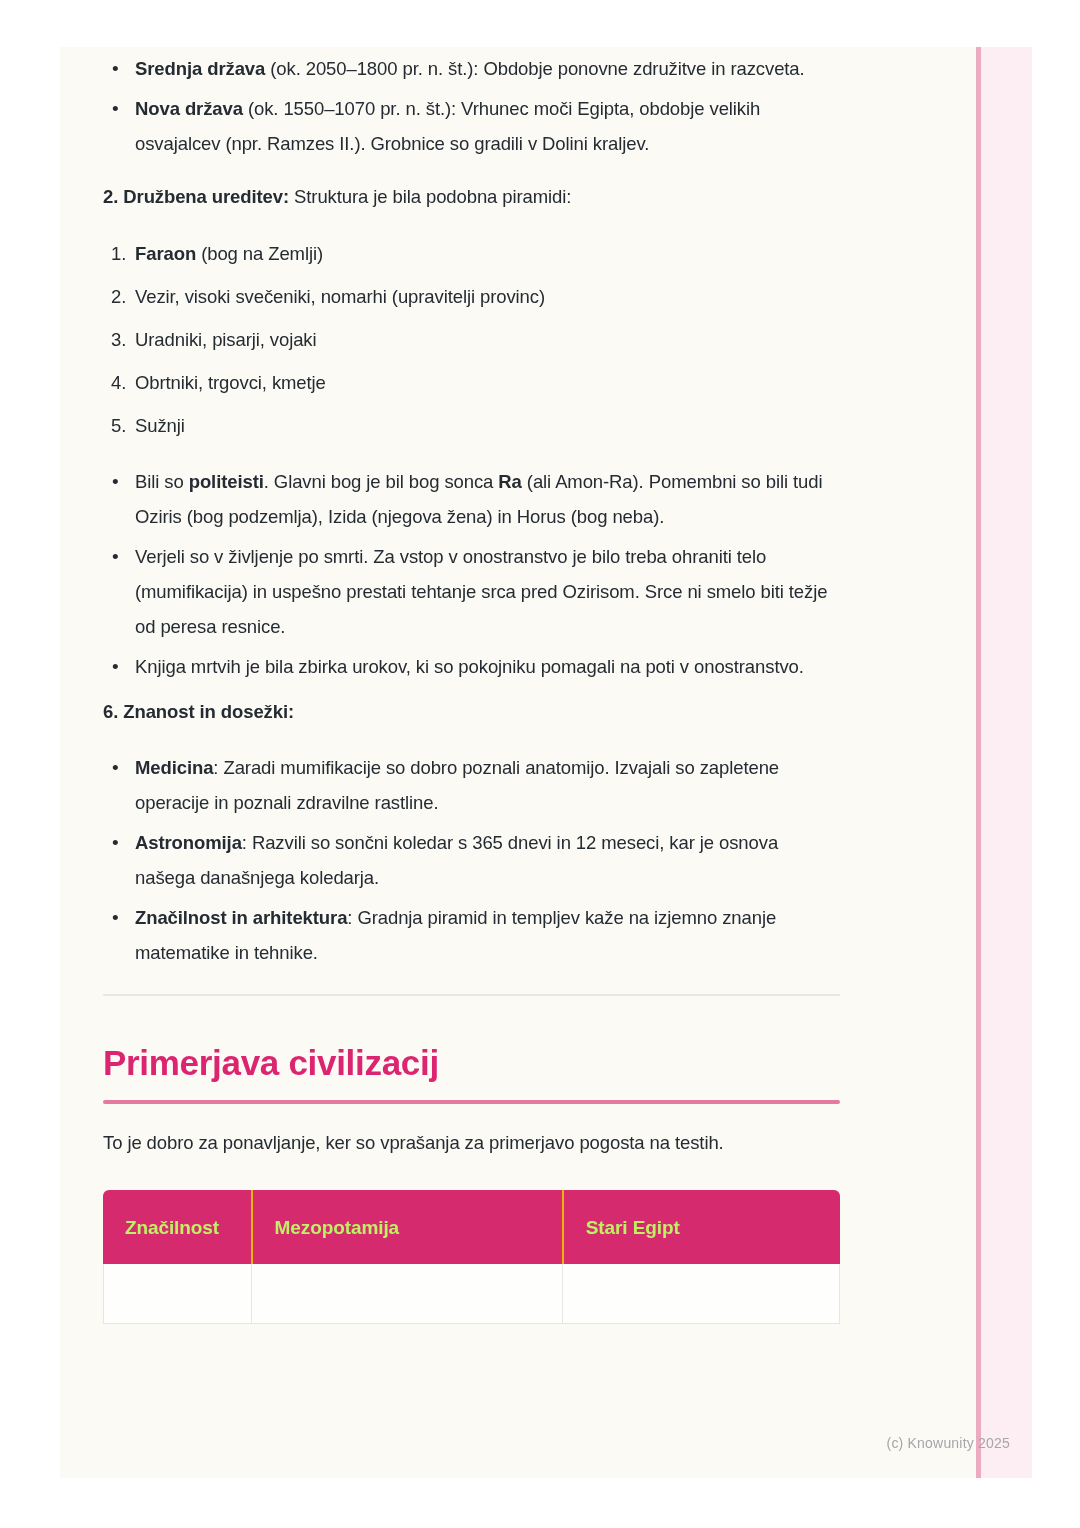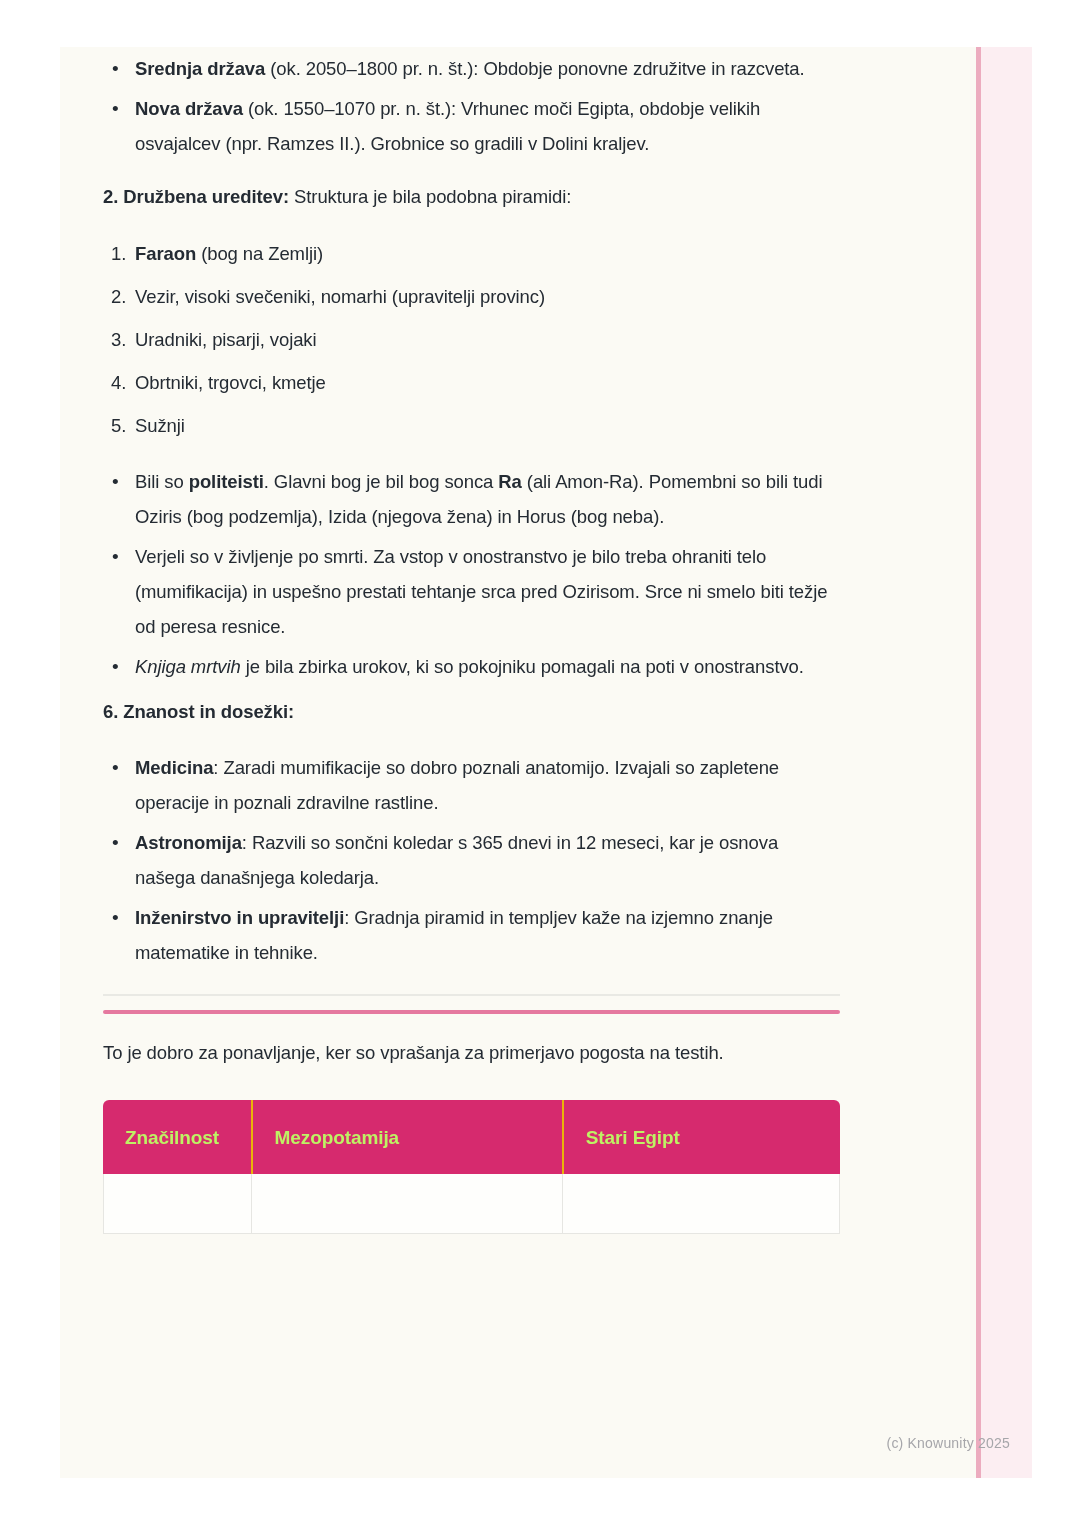--- a/index.html
+++ b/index.html
@@ -44,21 +44,21 @@
   }
   .content{
     margin-left:43px;
     width:737px;
     padding-top:4px;
     font-size:18.5px;
     line-height:35px;
     letter-spacing:-0.1px;
   }
   .b{font-weight:700;}
-  .i{font-style:italic;}
+  .i{}
   ul.blist{list-style:none;}
   ul.blist li{
     position:relative;
     padding-left:32px;
     margin-bottom:5px;
   }
   ul.blist li::before{
     content:"•";
     position:absolute;
     left:9px;top:0;
@@ -169,25 +169,26 @@
           <li><span>Bili so </span><span class="b">politeisti</span><span>. Glavni bog je bil bog sonca </span><span class="b">Ra</span><span> (ali Amon-Ra). Pomembni so bili tudi Oziris (bog podzemlja), Izida (njegova žena) in Horus (bog neba).</span></li>
           <li><span>Verjeli so v življenje po smrti. Za vstop v onostranstvo je bilo treba ohraniti telo (mumifikacija) in uspešno prestati tehtanje srca pred Ozirisom. Srce ni smelo biti težje od peresa resnice.</span></li>
           <li><span class="i">Knjiga mrtvih</span><span> je bila zbirka urokov, ki so pokojniku pomagali na poti v onostranstvo.</span></li>
         </ul>
 
       <p class="line h3gap"><span class="b">6. Znanost in dosežki:</span></p>
 
       <ul class="blist sub">
           <li><span class="b">Medicina</span><span>: Zaradi mumifikacije so dobro poznali anatomijo. Izvajali so zapletene operacije in poznali zdravilne rastline.</span></li>
           <li><span class="b">Astronomija</span><span>: Razvili so sončni koledar s 365 dnevi in 12 meseci, kar je osnova našega današnjega koledarja.</span></li>
-          <li><span class="b">Inženirstvo in upravitelji</span><span>: Gradnja piramid in templjev kaže na izjemno znanje matematike in tehnike.</span></li>
+          <li><span class="b">Značilnost in arhitektura</span><span>: Gradnja piramid in templjev kaže na izjemno znanje matematike in tehnike.</span></li>
         </ul>
 
       <hr class="divider">
 
+      <h2 class="big">Primerjava civilizacij</h2>
 
       <div class="underline"></div>
 
       <p class="intro">To je dobro za ponavljanje, ker so vprašanja za primerjavo pogosta na testih.</p>
 
       <table class="cmp">
         <thead>
           <tr>
             <th>Značilnost</th>
             <th>Mezopotamija</th>

